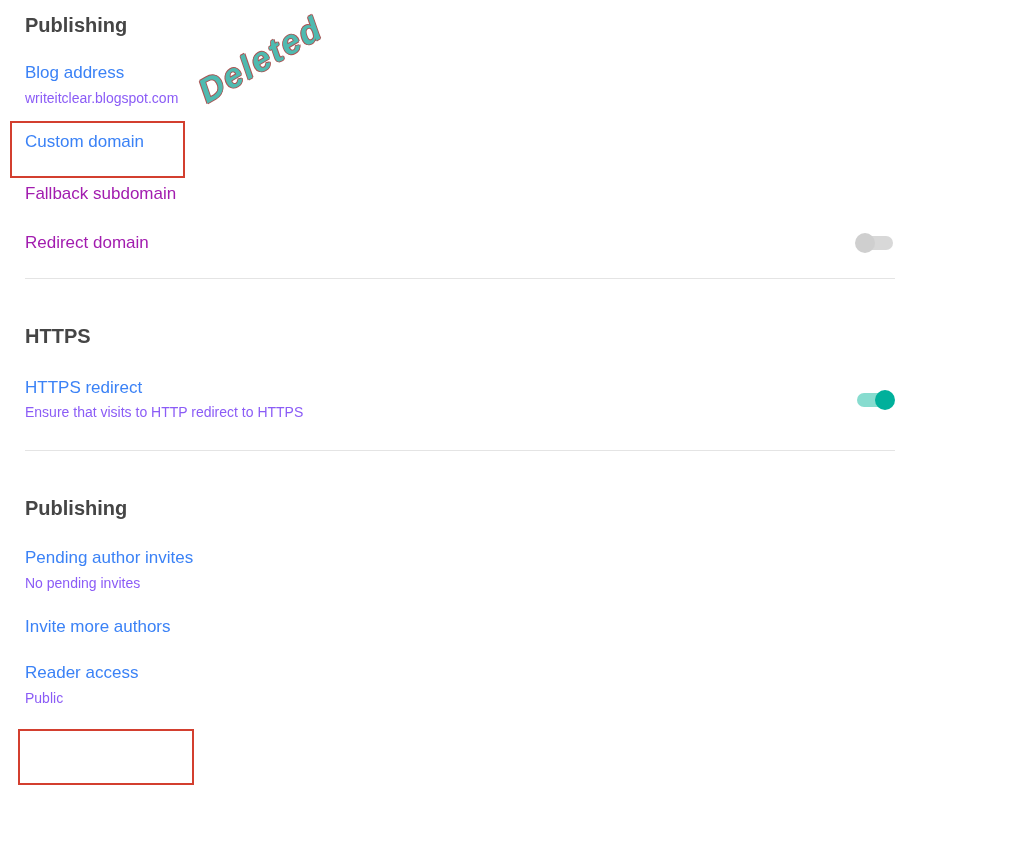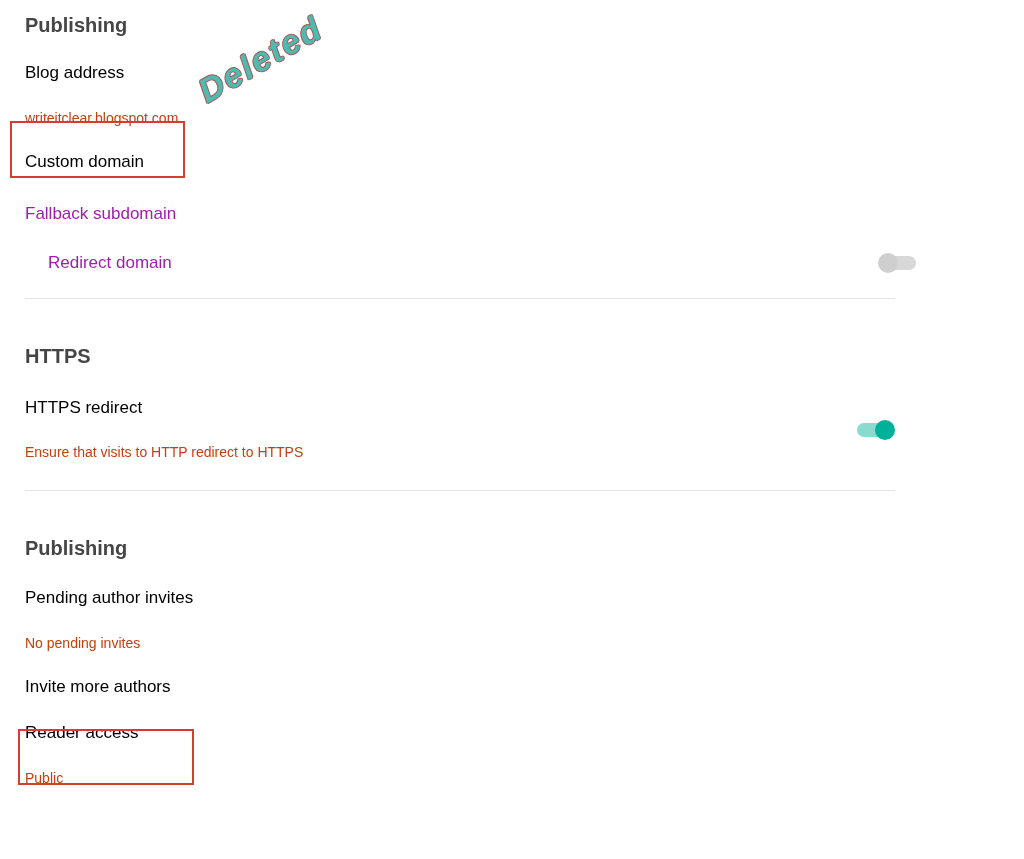--- a/index.html
+++ b/index.html
@@ -24,29 +24,28 @@
     font-weight:700;
     color:#454545;
     margin:0;
     padding:6px 0 8px 0;
   }
   .item{
     padding:6px 0 2px 0;
   }
   .item-label{
     font-size:17px;
-    color:#000000;
+    color:#3b82f6;
     line-height:1.45;
     display:inline-block;
   }
   .item-sub{
     font-size:14px;
-    color:#c2410c;
+    color:#8b5cf6;
     padding:4px 0 4px 0;
-    margin-top:20px;
   }
   .disabled{
     color:#a21caf;
   }
   .divider{
     border:none;
     border-top:1px solid #e4e4e4;
     margin:0;
     width:870px;
   }
@@ -130,21 +129,21 @@
   </div>
 
   <div class="item" style="padding-top:18px;padding-bottom:18px;">
     <span class="item-label">Custom domain</span>
   </div>
 
   <div class="item" style="padding:10px 0;">
     <span class="item-label disabled">Fallback subdomain</span>
   </div>
 
-  <div class="toggle-row" style="padding:14px 0 22px 0;margin-left:23px;">
+  <div class="toggle-row" style="padding:14px 0 22px 0;">
     <div class="txt">
       <span class="item-label disabled">Redirect domain</span>
     </div>
     <div class="toggle off">
       <div class="knob"></div>
     </div>
   </div>
 
   <hr class="divider">
 

